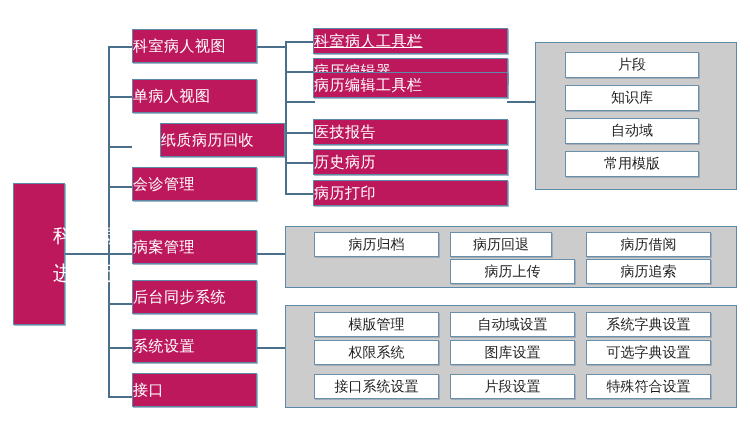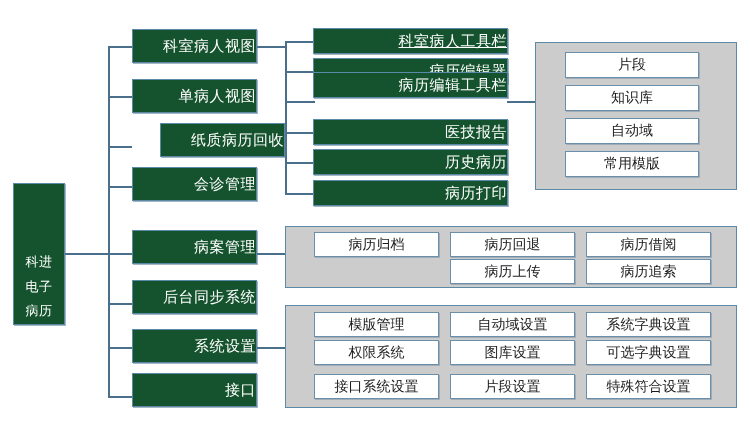--- a/index.html
+++ b/index.html
@@ -23,35 +23,36 @@
     position: absolute;
     background: #4a6f8a;
   }
   .ln.h { height: 2px; }
   .ln.v { width: 2px; }
 
   
   .node {
     position: absolute;
     box-sizing: border-box;
-    background: #14532d;
+    background: #be185d;
     border: 1px solid #5b8aa8;
     color: #ffffff;
     display: flex;
     align-items: center;
-    justify-content: flex-end;
+    justify-content: flex-start;
     text-align: center;
     font-size: 15px;
     letter-spacing: 0.5px;
     box-shadow: 1px 1px 0 rgba(90,120,145,0.55);
   }
   .node.root {
-    flex-direction: column;
+    flex-direction: row;
     line-height: 1.9;
-    font-size: 13px;
+    font-size: 20px;
+    padding-left: 39px;
   }
   .node.root span { display: block; }
 
   
   .panel {
     position: absolute;
     box-sizing: border-box;
     background: #cccccc;
     border: 1px solid #5b8aa8;
   }
@@ -165,21 +166,21 @@
   </div>
   <div class="leaf" style="left:565px; top:151px; width:134px; height:26px;">
     <span>常用模版</span>
   </div>
 
   <div class="panel" style="left:285px; top:226px; width:452px; height:62px;">
   </div>
   <div class="leaf" style="left:314px; top:232px; width:125px; height:25px;">
     <span>病历归档</span>
   </div>
-  <div class="leaf" style="left:450px; top:232px; width:125px; height:25px;">
+  <div class="leaf" style="left:450px; top:232px; width:102px; height:25px;">
     <span>病历回退</span>
   </div>
   <div class="leaf" style="left:586px; top:232px; width:125px; height:25px;">
     <span>病历借阅</span>
   </div>
   <div class="leaf" style="left:450px; top:259px; width:125px; height:25px;">
     <span>病历上传</span>
   </div>
   <div class="leaf" style="left:586px; top:259px; width:125px; height:25px;">
     <span>病历追索</span>

